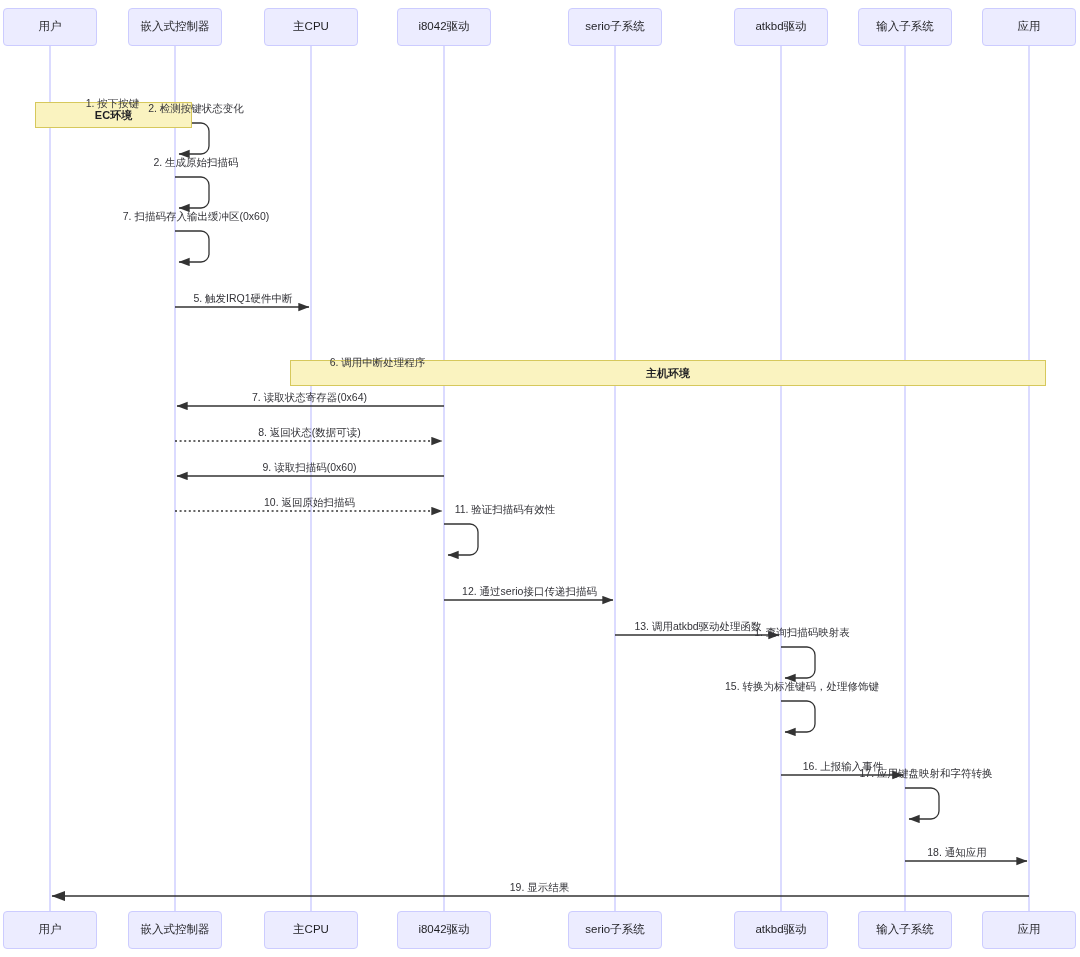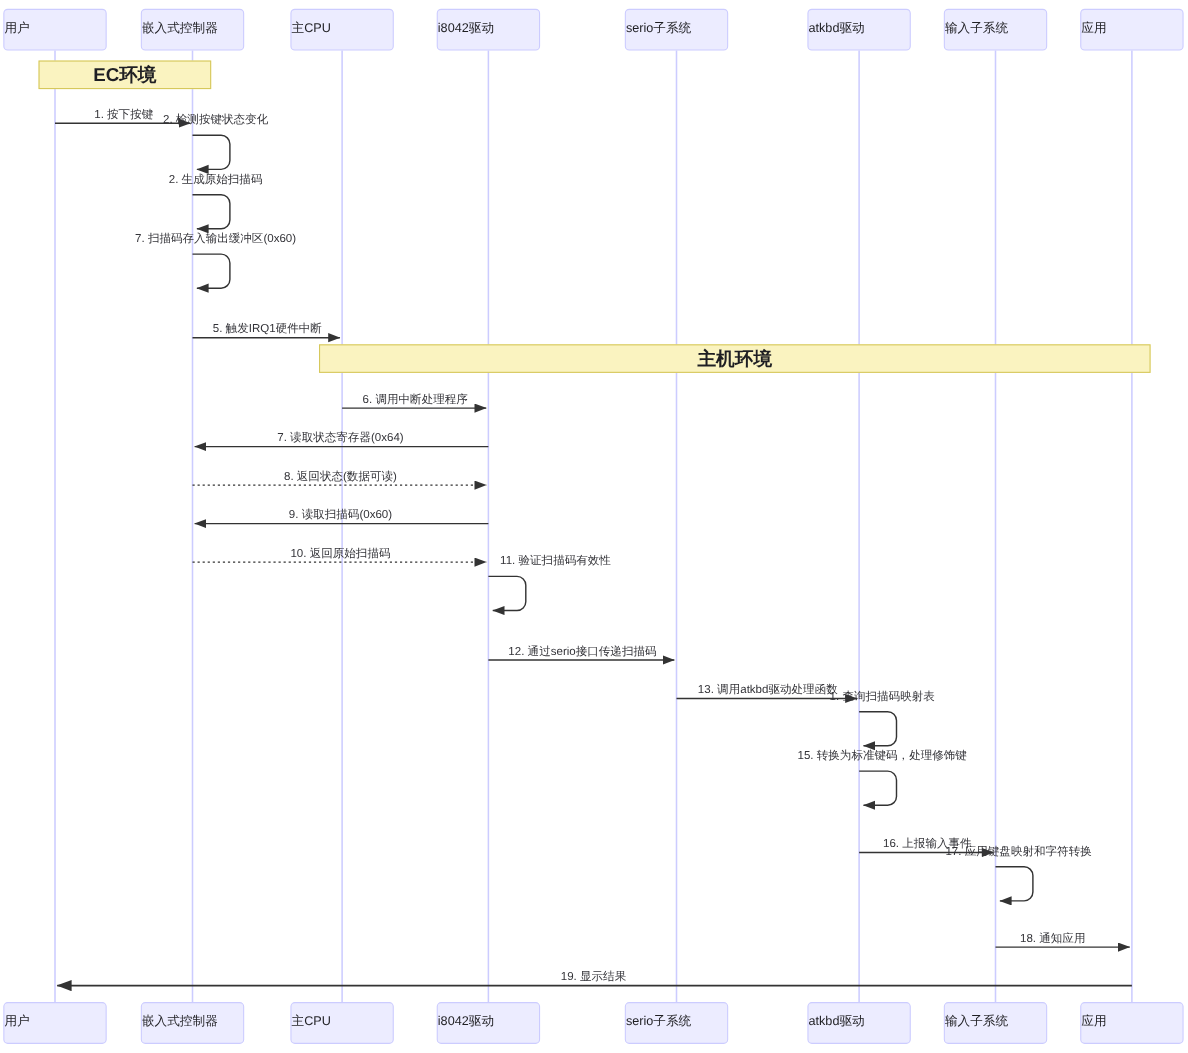--- a/index.html
+++ b/index.html
@@ -2,28 +2,28 @@
 <html><head>
 <meta charset="utf-8">
 <style>
   html,body{margin:0;padding:0;background:#ffffff;}
   body{font-family:"Liberation Sans","DejaVu Sans",sans-serif;}
   #diagram{position:relative;width:1080px;height:957px;background:#ffffff;overflow:hidden;}
   svg#layer{position:absolute;left:0;top:0;width:1080px;height:957px;}
   .actor-box{
     position:absolute;width:94px;height:38px;
     background:#ECECFF;border:1px solid #CCCCFF;border-radius:4px;
-    display:flex;align-items:center;justify-content:flex-start;
+    display:flex;align-items:center;justify-content:center;
     font-size:11.5px;color:#1f1f23;text-align:center;line-height:1.15;
     box-sizing:border-box;
   }
   .band{
     position:absolute;height:26px;background:#FAF3C0;border:1px solid #d6c85c;
     display:flex;align-items:center;justify-content:center;
-    font-size:17px;color:#1f1f23;box-sizing:border-box;font-weight:600;
+    font-size:11px;color:#1f1f23;box-sizing:border-box;font-weight:600;margin-top:47px;
   }
   .msg-label{
     position:absolute;font-size:10.5px;color:#333338;
     white-space:nowrap;transform:translateX(-50%);
     text-align:center;
   }
 </style>
 </head>
 <body>
 

